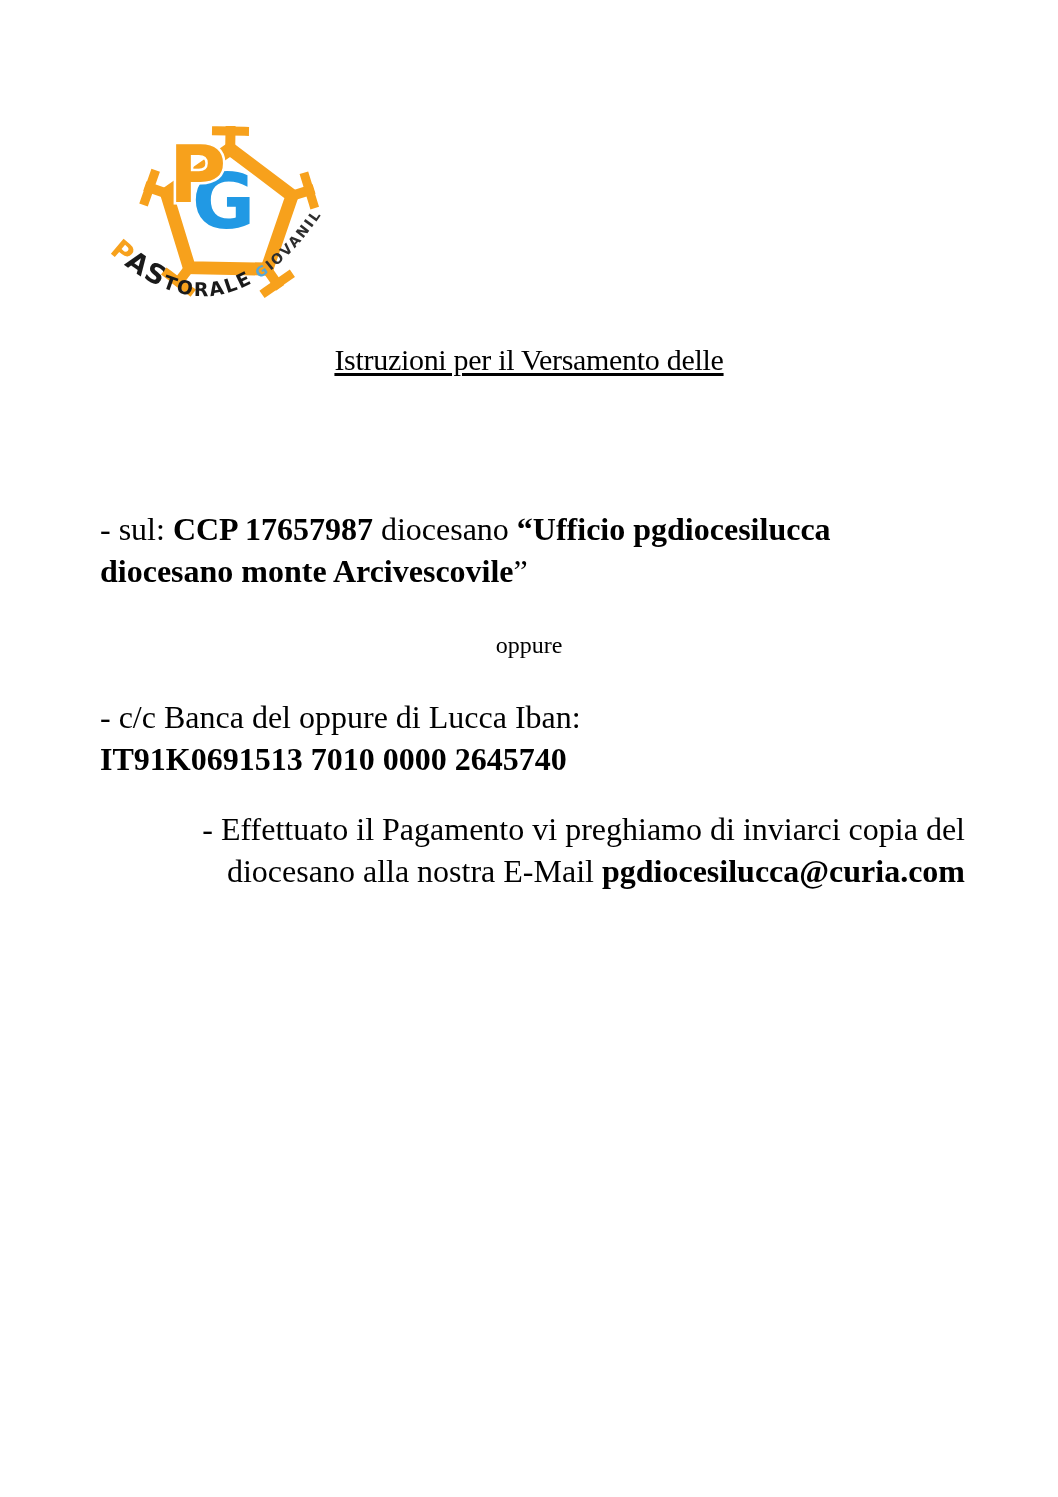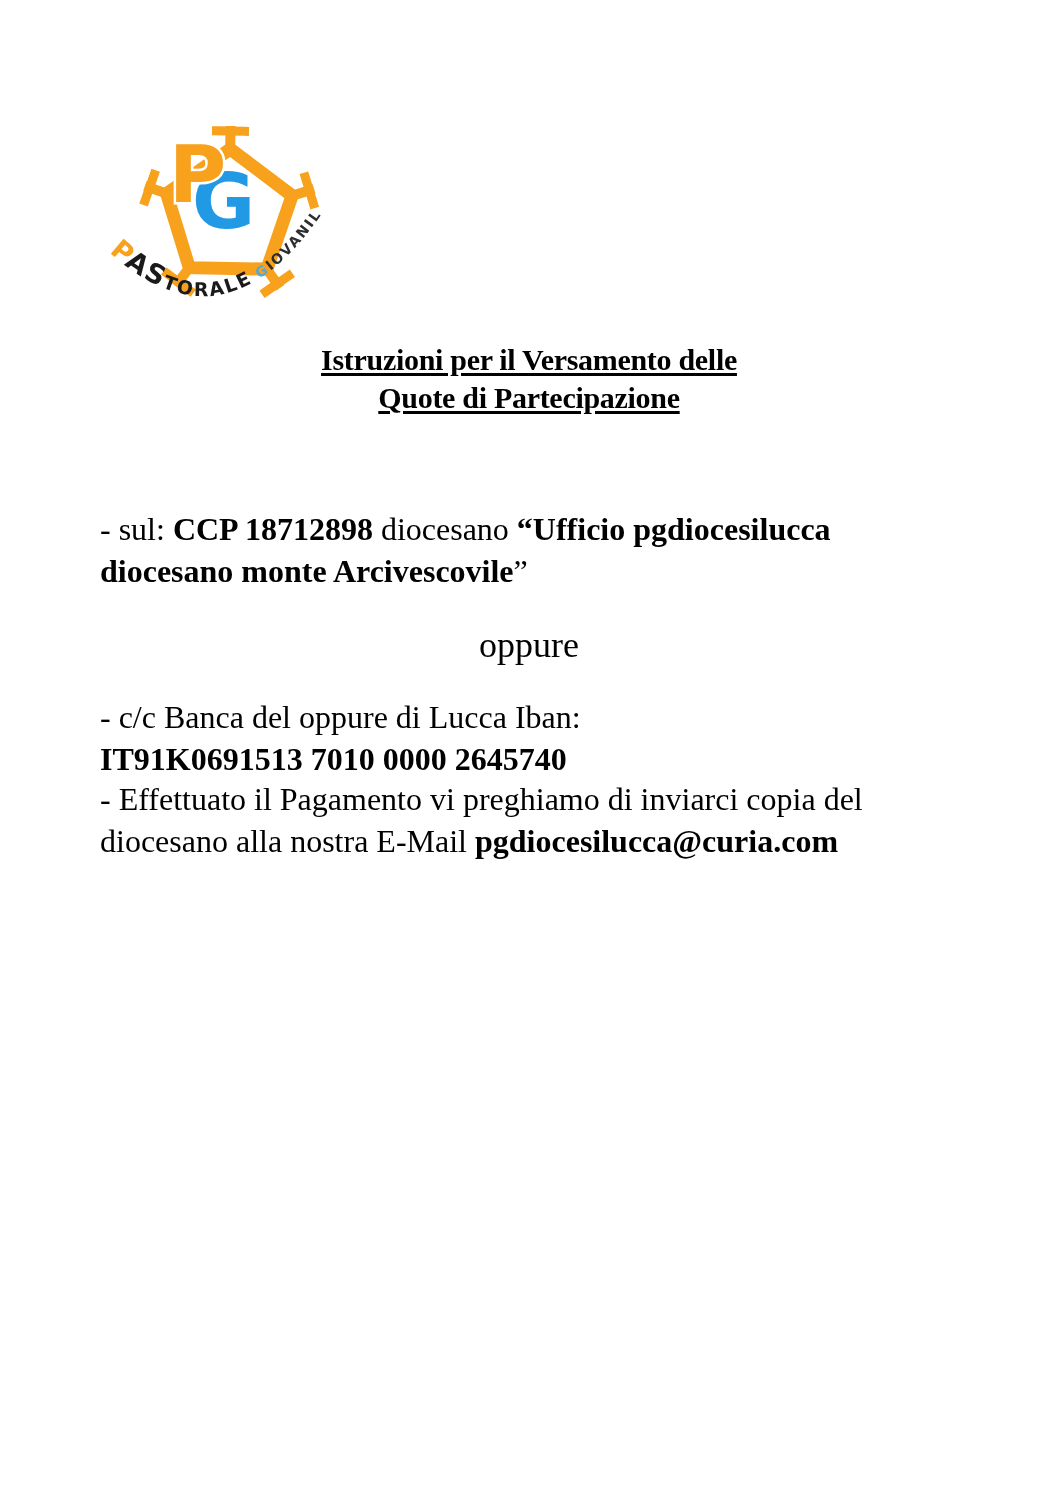--- a/index.html
+++ b/index.html
@@ -37,21 +37,21 @@
   .fs-sm { font-size: 14px; }
   .title {
     position: absolute;
     top: 341px;
     left: 0;
     width: 100%;
     margin: 0;
     text-align: center;
     font-size: 30px;
     line-height: 38px;
-    font-weight: bold;
+    font-weight: normal;
     letter-spacing: -0.3px;
   }
   .title .u {
     text-decoration: underline;
     text-decoration-thickness: 3px;
     text-underline-offset: 3px;
   }
   .para {
     position: absolute;
     left: 100px;
@@ -61,25 +61,25 @@
     line-height: 42px;
     font-weight: normal;
   }
   #p1 { top: 508px; }
   .oppure {
     position: absolute;
     top: 624px;
     left: 0;
     width: 100%;
     text-align: center;
-    font-size: 36px;
+    font-size: 24px;
     line-height: 42px;
   }
   #p2 { top: 696px; }
-  #p3 { top: 778px; }
+  #p3 { top: 808px; text-align: right; }
   strong { font-weight: bold; }
 </style>
 </head>
 <body>
 
 <div class="page">
 
   <div class="logo-wrap">
     <svg viewBox="0 0 250 215" width="250" height="215" xmlns="http://www.w3.org/2000/svg">
       <defs>
@@ -98,25 +98,24 @@
       <text class="arc-text">
         <textPath href="#arcPath">
           <tspan class="fs-lg" fill="#F7A11C">P</tspan><tspan class="fs-lg" fill="#1A1A1A">AS</tspan><tspan class="fs-md" fill="#1A1A1A">TORALE</tspan><tspan class="fs-sm"> </tspan><tspan class="fs-sm" fill="#53A7DB">G</tspan><tspan class="fs-sm" fill="#2E2E2E">IOVANILE</tspan>
         </textPath>
       </text>
     </svg>
   </div>
 
   <h1 class="title">
     <span class="u">Istruzioni per il Versamento delle</span><br>
-    <span class="u">Quote di Partecipazione</span>
   </h1>
 
   <p class="para" id="p1">
-    <span>- sul: </span><strong>CCP 18712898</strong><span> diocesano </span><strong>“Ufficio pgdiocesilucca</strong><br>
+    <span>- sul: </span><strong>CCP 17657987</strong><span> diocesano </span><strong>“Ufficio pgdiocesilucca</strong><br>
     <strong>diocesano monte Arcivescovile</strong><span>”</span>
   </p>
 
   <div class="oppure">oppure</div>
 
   <p class="para" id="p2">
     <span>- c/c Banca del oppure di Lucca Iban:</span><br>
     <strong>IT91K0691513 7010 0000 2645740</strong>
   </p>
 

